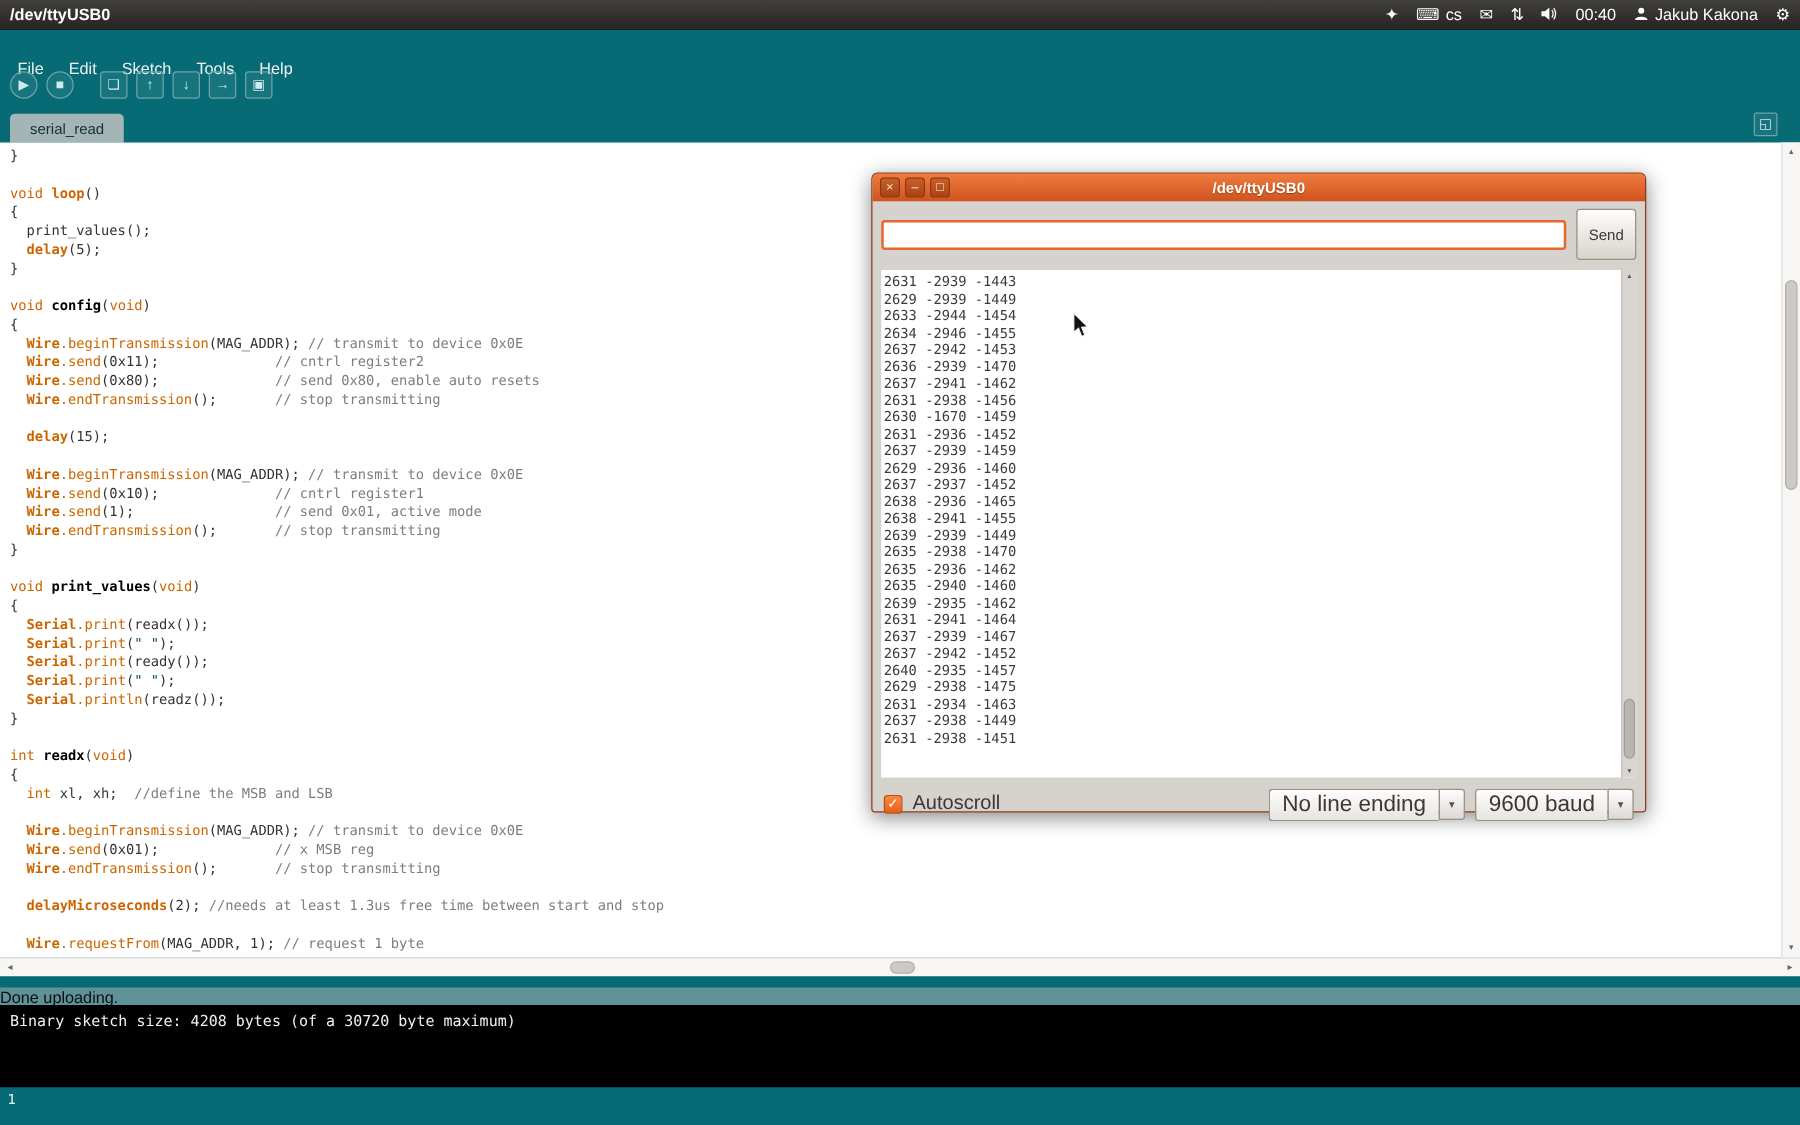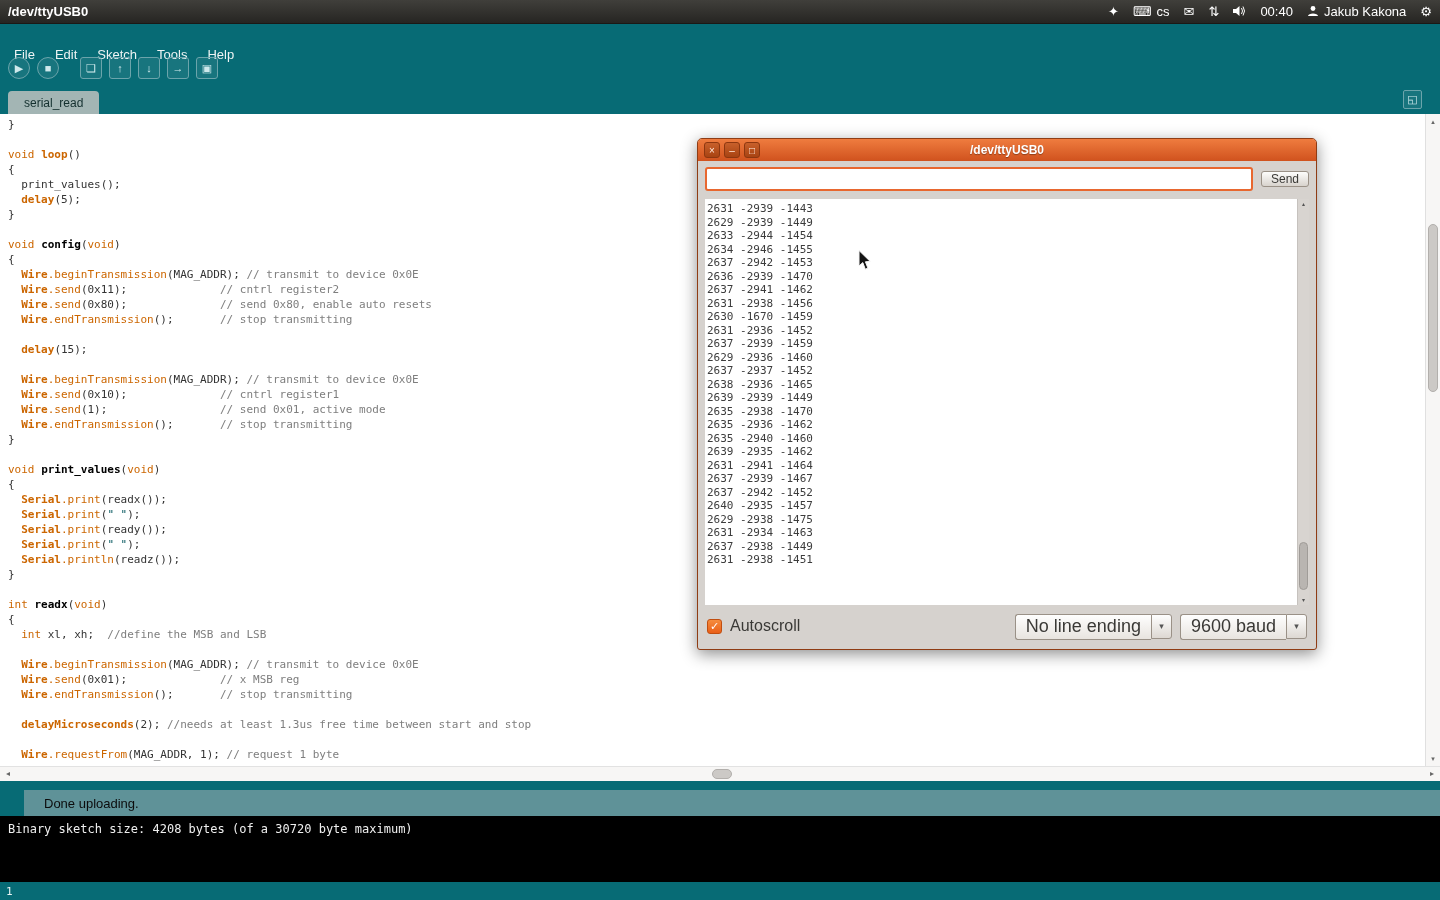--- a/index.html
+++ b/index.html
@@ -66,21 +66,21 @@
   .vs-arrow { position:absolute; left:0; width:14px; height:13px; font-size:7px; color:#666; text-align:center; line-height:13px; }
   .vs-arrow.up { top:1px; } .vs-arrow.down { bottom:1px; }
   .vs-thumb { position:absolute; left:2px; right:2px; top:110px; height:168px; background:#ccc9c6; border:1px solid #b2afac; border-radius:6px; }
 
   .editor-hscroll { height:15px; background:#f7f6f5; position:relative; border-top:1px solid #e2e2e2; }
   .hs-arrow { position:absolute; top:0; width:14px; height:14px; font-size:8px; color:#666; text-align:center; line-height:14px; }
   .hs-arrow.left { left:1px; } .hs-arrow.right { right:1px; }
   .hs-thumb { position:absolute; left:712px; top:2px; width:20px; height:10px; background:#ccc9c6; border:1px solid #b2afac; border-radius:5px; }
 
   .teal-gap { height:9px; background: var(--teal-bar,#076b75); }
-  .status-bar { height:26px; background: var(--status-bar,#5f9298); display:flex; align-items:center; padding-left:20px; font-size:13px; color:#0c0c0c;margin-left:24px; }
+  .status-bar { height:14px; background: var(--status-bar,#5f9298); display:flex; align-items:center; padding-left:0; font-size:13px; color:#0c0c0c; }
   .console {
     height:66px; background: var(--console-bg,#000); color:#efefef;
     font-family:"DejaVu Sans Mono", monospace; font-size:12px; padding:6px 8px;
   }
   .footer-strip {
     height:18px; background: var(--teal-bar,#076b75); color:#e8f3f3;
     font-family:"DejaVu Sans Mono", monospace; font-size:11px; display:flex; align-items:center; padding-left:6px;
   }
 
   
@@ -96,21 +96,21 @@
   }
   .sm-buttons { position:absolute; left:6px; top:3px; display:flex; gap:4px; }
   .sm-btn {
     width:16px; height:16px; border-radius:3px; background:linear-gradient(#c8602b,#a84312);
     border:1px solid #8d3710; color:#ffe9dd; font-size:10px; line-height:13px; text-align:center; padding:0;
   }
   .sm-body { padding:6px 7px 0 7px; }
   .sm-input-row { display:flex; gap:8px; margin-bottom:8px; align-items:center; }
   .sm-input { flex:1; height:24px; border:2px solid var(--accent-orange,#e8672f); border-radius:3px; background:#fff; outline:none; font-size:13px; padding:0 5px; }
   .sm-send {
-    width:48px; height:16px; background:linear-gradient(#fdfdfc,#d8d3cd);
+    width:48px; height:41px; background:linear-gradient(#fdfdfc,#d8d3cd);
     border:1px solid #9a9187; border-radius:3px; font-size:12px; color:#3a3936; padding:0;
   }
   .sm-output-wrap { position:relative; height:406px; background:#fff; }
   .sm-output {
     position:absolute; top:0; left:0; right:12px; bottom:0; overflow:hidden;
     font-family:"DejaVu Sans Mono", monospace; font-size:11px; line-height:13.5px;
     color:#3c3c3c; padding:3px 0 0 2px;
   }
   .serial-line { white-space:pre; }
   .sm-scrollbar { position:absolute; top:0; right:0; bottom:0; width:12px; background:#d8d4d0; border-left:1px solid #c6c2be; }
@@ -303,20 +303,21 @@
           <div class="serial-line">2637 -2942 -1453</div>
           <div class="serial-line">2636 -2939 -1470</div>
           <div class="serial-line">2637 -2941 -1462</div>
           <div class="serial-line">2631 -2938 -1456</div>
           <div class="serial-line">2630 -1670 -1459</div>
           <div class="serial-line">2631 -2936 -1452</div>
           <div class="serial-line">2637 -2939 -1459</div>
           <div class="serial-line">2629 -2936 -1460</div>
           <div class="serial-line">2637 -2937 -1452</div>
           <div class="serial-line">2638 -2936 -1465</div>
+          <div class="serial-line">2638 -2941 -1455</div>
           <div class="serial-line">2639 -2939 -1449</div>
           <div class="serial-line">2635 -2938 -1470</div>
           <div class="serial-line">2635 -2936 -1462</div>
           <div class="serial-line">2635 -2940 -1460</div>
           <div class="serial-line">2639 -2935 -1462</div>
           <div class="serial-line">2631 -2941 -1464</div>
           <div class="serial-line">2637 -2939 -1467</div>
           <div class="serial-line">2637 -2942 -1452</div>
           <div class="serial-line">2640 -2935 -1457</div>
           <div class="serial-line">2629 -2938 -1475</div>

